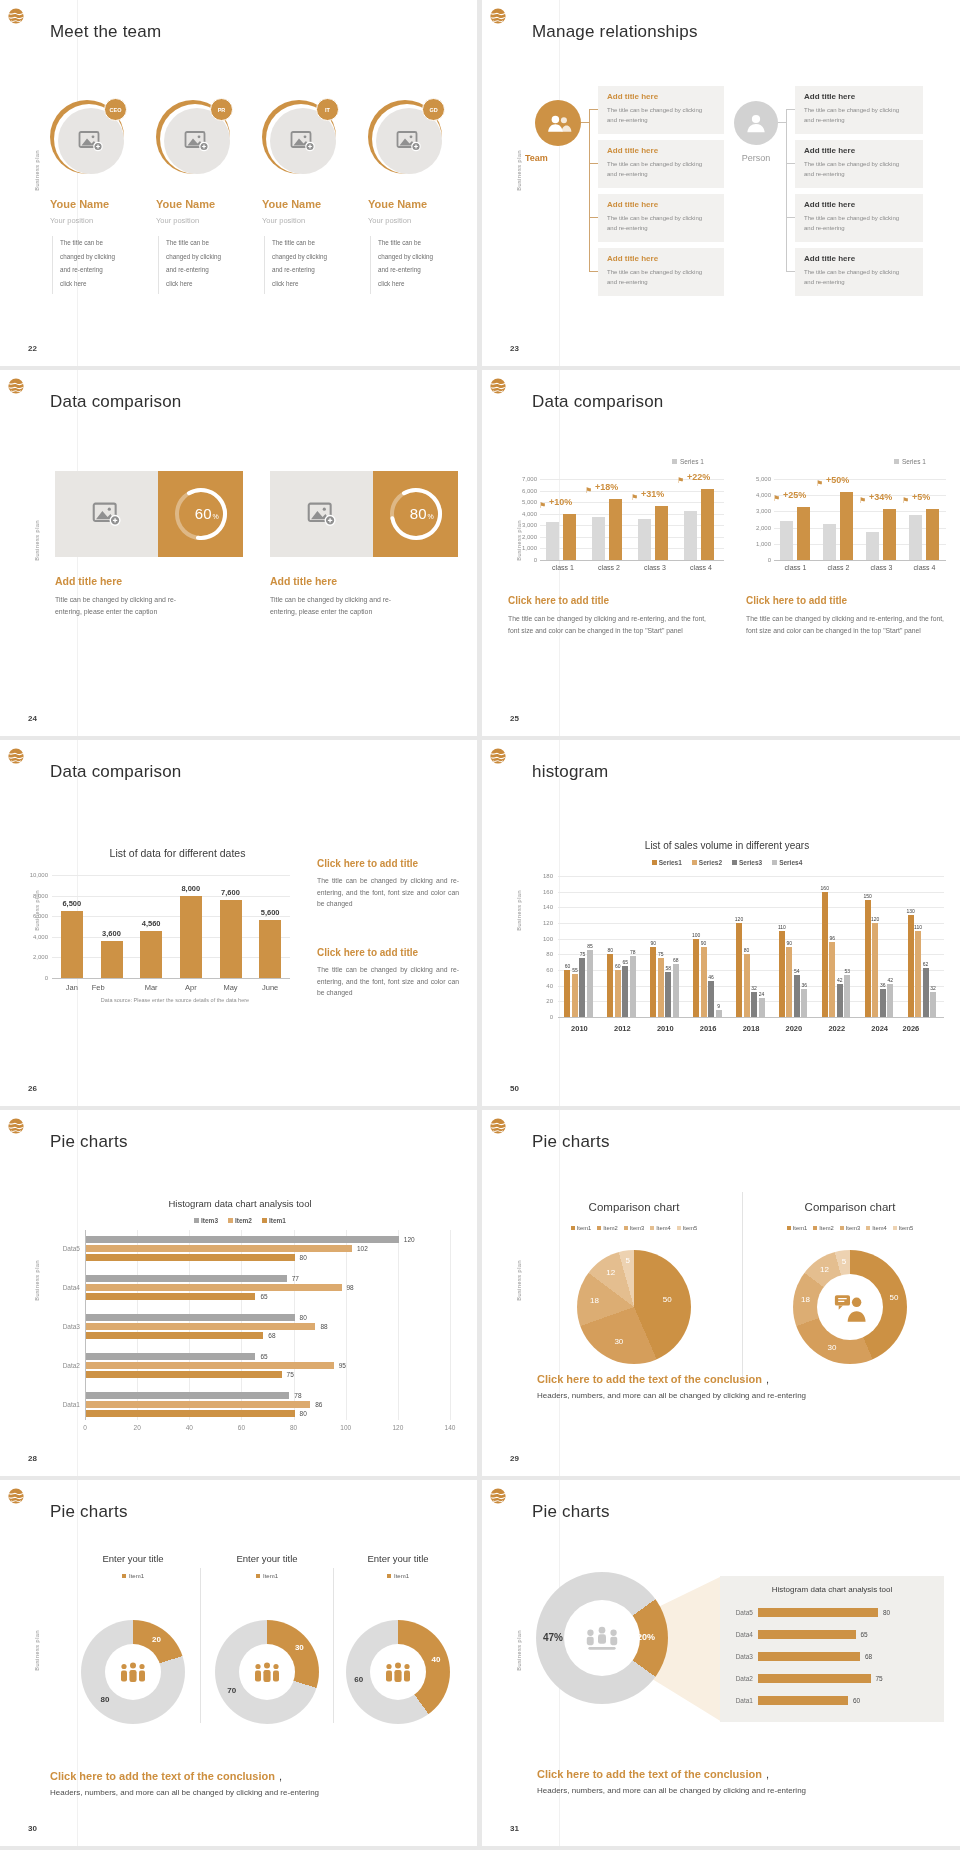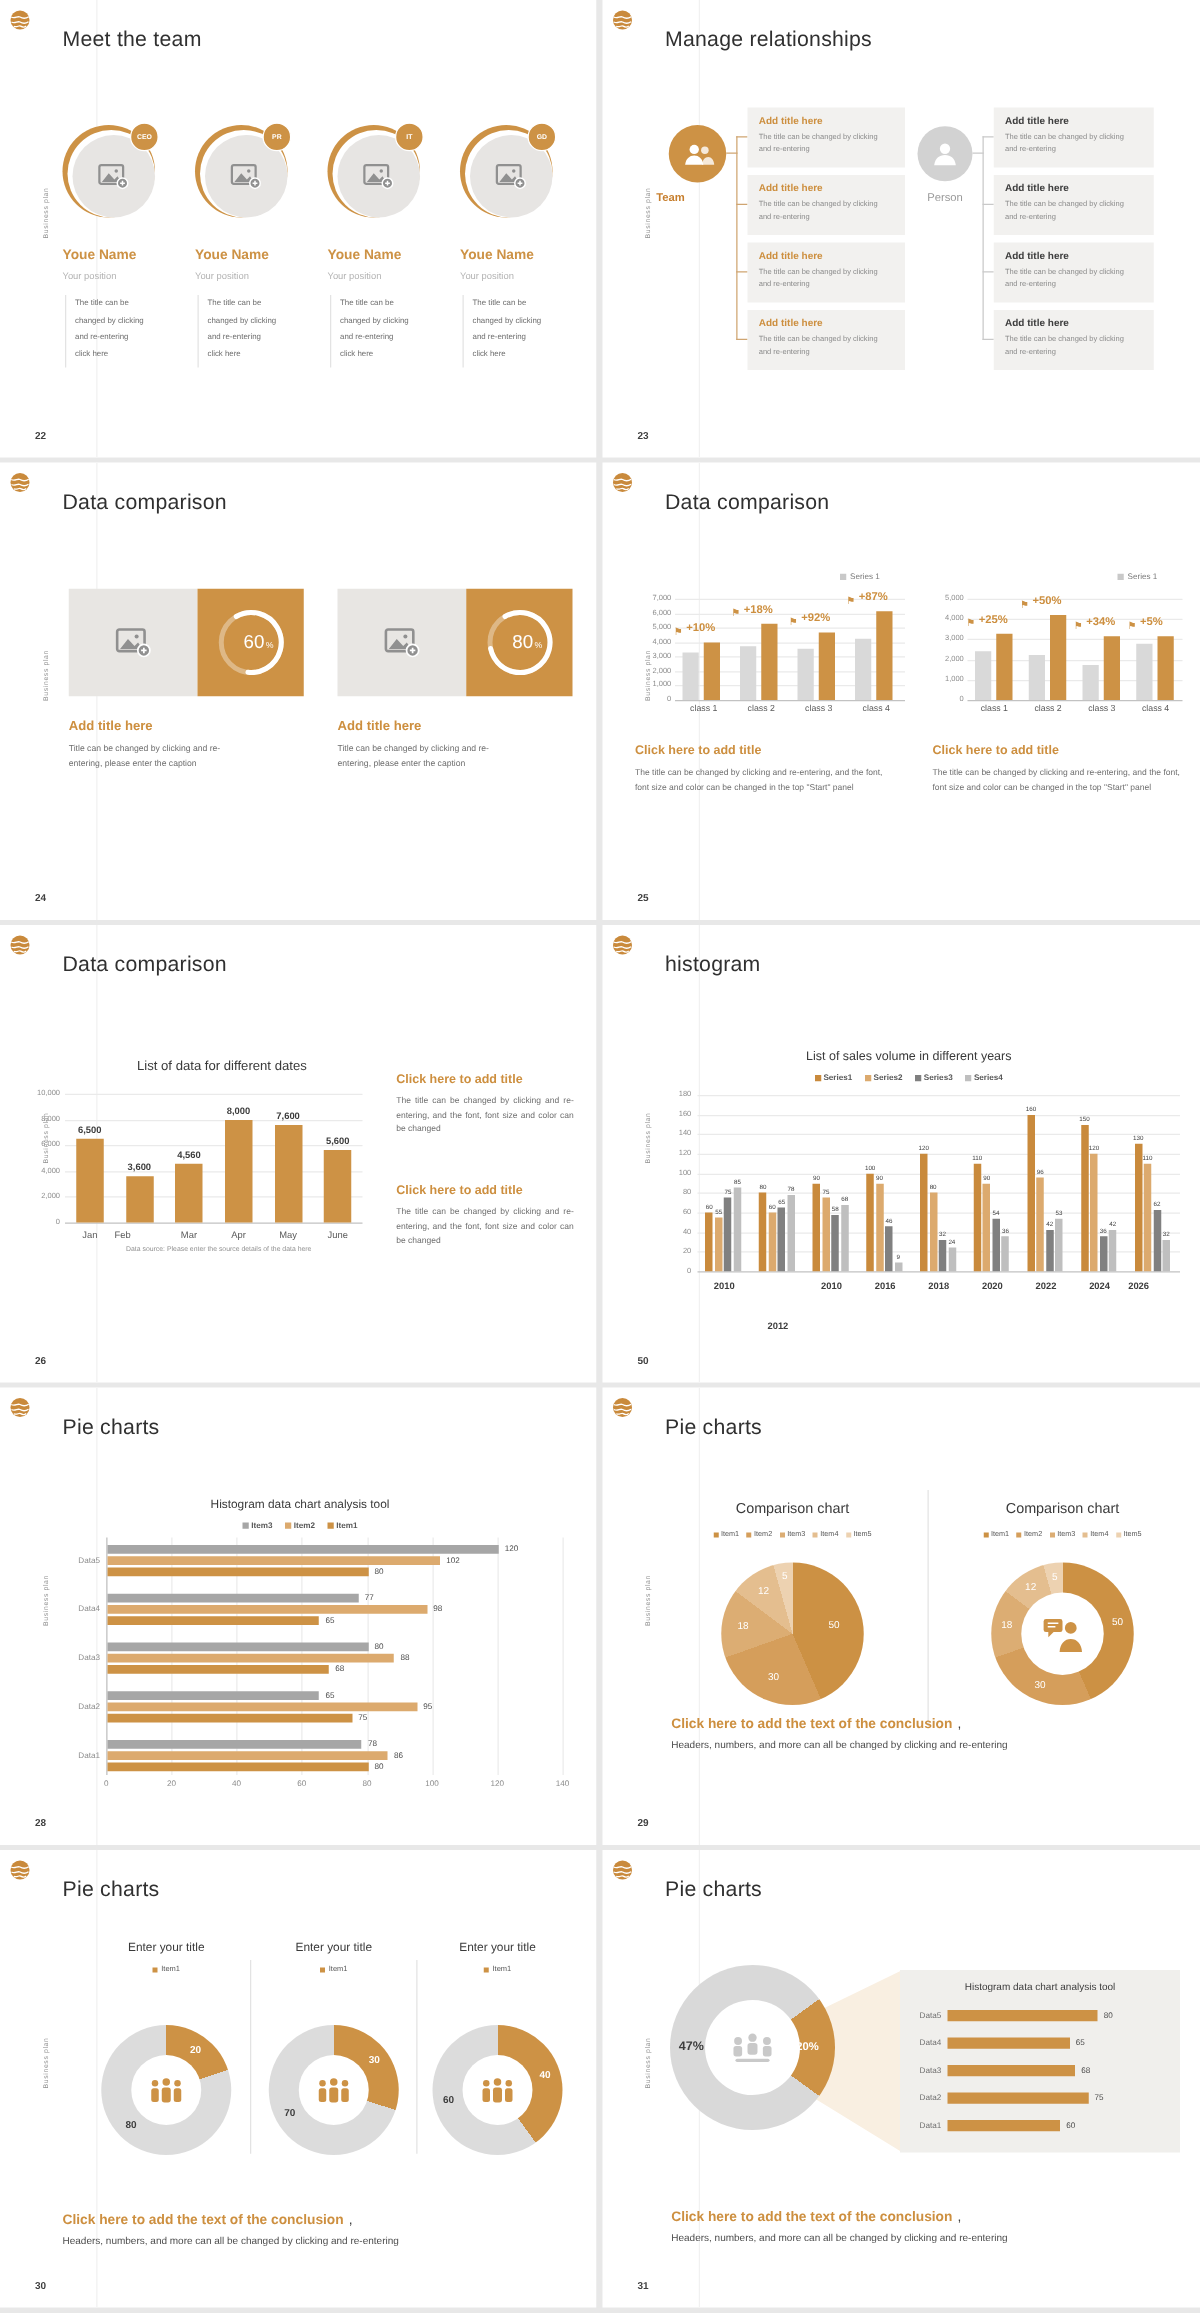--- a/index.html
+++ b/index.html
@@ -356,28 +356,28 @@
         <div style="position: absolute; left: 102px; top: 194px; width: 50px; height: 9px; font-size: 7px; color: rgb(89, 89, 89); text-align: center;">class 2</div>
         <div style="position: absolute; left: 103px; top: 112.25px; width: 46px; height: 13px;">
           <div style="position: absolute; left: 0px; top: 4px; font-size: 8px; color: rgb(205, 146, 69); line-height: 9px;">⚑</div>
           <div style="position: absolute; left: 10px; top: 0px; font-size: 9px; font-weight: 700; color: rgb(205, 143, 63);">+18%</div>
         </div>
         <div style="position: absolute; left: 156px; top: 148.921px; width: 13px; height: 41.0786px; background: rgb(217, 217, 217);"></div>
         <div style="position: absolute; left: 173px; top: 135.614px; width: 13px; height: 54.3857px; background: rgb(205, 146, 69);"></div>
         <div style="position: absolute; left: 148px; top: 194px; width: 50px; height: 9px; font-size: 7px; color: rgb(89, 89, 89); text-align: center;">class 3</div>
         <div style="position: absolute; left: 149px; top: 118.614px; width: 46px; height: 13px;">
           <div style="position: absolute; left: 0px; top: 4px; font-size: 8px; color: rgb(205, 146, 69); line-height: 9px;">⚑</div>
-          <div style="position: absolute; left: 10px; top: 0px; font-size: 9px; font-weight: 700; color: rgb(205, 143, 63);">+92%</div>
+          <div style="position: absolute; left: 10px; top: 0px; font-size: 9px; font-weight: 700; color: rgb(205, 143, 63);">+31%</div>
         </div>
         <div style="position: absolute; left: 202px; top: 141.4px; width: 13px; height: 48.6px; background: rgb(217, 217, 217);"></div>
         <div style="position: absolute; left: 219px; top: 118.836px; width: 13px; height: 71.1643px; background: rgb(205, 146, 69);"></div>
         <div style="position: absolute; left: 194px; top: 194px; width: 50px; height: 9px; font-size: 7px; color: rgb(89, 89, 89); text-align: center;">class 4</div>
         <div style="position: absolute; left: 195px; top: 101.836px; width: 46px; height: 13px;">
           <div style="position: absolute; left: 0px; top: 4px; font-size: 8px; color: rgb(205, 146, 69); line-height: 9px;">⚑</div>
-          <div style="position: absolute; left: 10px; top: 0px; font-size: 9px; font-weight: 700; color: rgb(205, 143, 63);">+87%</div>
+          <div style="position: absolute; left: 10px; top: 0px; font-size: 9px; font-weight: 700; color: rgb(205, 143, 63);">+22%</div>
         </div>
         <div style="position: absolute; left: 412px; top: 87px; width: 60px; height: 8px; display: flex; align-items: center; gap: 3px;">
           <div style="width: 5px; height: 5px; background: rgb(201, 201, 201);"></div>
           <div style="font-size: 6.5px; color: rgb(122, 122, 122);">Series 1</div>
         </div>
         <div style="position: absolute; left: 292px; top: 109px; width: 172px; height: 1px; background: rgb(234, 234, 234);"></div>
         <div style="position: absolute; left: 292px; top: 125.2px; width: 172px; height: 1px; background: rgb(234, 234, 234);"></div>
         <div style="position: absolute; left: 292px; top: 141.4px; width: 172px; height: 1px; background: rgb(234, 234, 234);"></div>
         <div style="position: absolute; left: 292px; top: 157.6px; width: 172px; height: 1px; background: rgb(234, 234, 234);"></div>
         <div style="position: absolute; left: 292px; top: 173.8px; width: 172px; height: 1px; background: rgb(234, 234, 234);"></div>
@@ -535,21 +535,21 @@
         <div style="position: absolute; left: 99.9444px; top: 203.417px; width: 16px; height: 6px; font-size: 5px; color: rgb(64, 64, 64); text-align: center; line-height: 6px;">85</div>
         <div style="position: absolute; left: 77.4444px; top: 284px; width: 40px; height: 9px; font-size: 7.5px; font-weight: 700; color: rgb(61, 61, 61); text-align: center;">2010</div>
         <div style="position: absolute; left: 125.333px; top: 214.333px; width: 6px; height: 62.6667px; background: rgb(201, 138, 60);"></div>
         <div style="position: absolute; left: 120.333px; top: 207.333px; width: 16px; height: 6px; font-size: 5px; color: rgb(64, 64, 64); text-align: center; line-height: 6px;">80</div>
         <div style="position: absolute; left: 132.833px; top: 230px; width: 6px; height: 47px; background: rgb(220, 170, 110);"></div>
         <div style="position: absolute; left: 127.833px; top: 223px; width: 16px; height: 6px; font-size: 5px; color: rgb(64, 64, 64); text-align: center; line-height: 6px;">60</div>
         <div style="position: absolute; left: 140.333px; top: 226.083px; width: 6px; height: 50.9167px; background: rgb(128, 128, 128);"></div>
         <div style="position: absolute; left: 135.333px; top: 219.083px; width: 16px; height: 6px; font-size: 5px; color: rgb(64, 64, 64); text-align: center; line-height: 6px;">65</div>
         <div style="position: absolute; left: 147.833px; top: 215.9px; width: 6px; height: 61.1px; background: rgb(191, 191, 191);"></div>
         <div style="position: absolute; left: 142.833px; top: 208.9px; width: 16px; height: 6px; font-size: 5px; color: rgb(64, 64, 64); text-align: center; line-height: 6px;">78</div>
-        <div style="position: absolute; left: 120.333px; top: 284px; width: 40px; height: 9px; font-size: 7.5px; font-weight: 700; color: rgb(61, 61, 61); text-align: center; margin-top: 32px;">2012</div>
+        <div style="position: absolute; left: 120.333px; top: 284px; width: 40px; height: 9px; font-size: 7.5px; font-weight: 700; color: rgb(61, 61, 61); text-align: center;">2012</div>
         <div style="position: absolute; left: 168.222px; top: 206.5px; width: 6px; height: 70.5px; background: rgb(201, 138, 60);"></div>
         <div style="position: absolute; left: 163.222px; top: 199.5px; width: 16px; height: 6px; font-size: 5px; color: rgb(64, 64, 64); text-align: center; line-height: 6px;">90</div>
         <div style="position: absolute; left: 175.722px; top: 218.25px; width: 6px; height: 58.75px; background: rgb(220, 170, 110);"></div>
         <div style="position: absolute; left: 170.722px; top: 211.25px; width: 16px; height: 6px; font-size: 5px; color: rgb(64, 64, 64); text-align: center; line-height: 6px;">75</div>
         <div style="position: absolute; left: 183.222px; top: 231.567px; width: 6px; height: 45.4333px; background: rgb(128, 128, 128);"></div>
         <div style="position: absolute; left: 178.222px; top: 224.567px; width: 16px; height: 6px; font-size: 5px; color: rgb(64, 64, 64); text-align: center; line-height: 6px;">58</div>
         <div style="position: absolute; left: 190.722px; top: 223.733px; width: 6px; height: 53.2667px; background: rgb(191, 191, 191);"></div>
         <div style="position: absolute; left: 185.722px; top: 216.733px; width: 16px; height: 6px; font-size: 5px; color: rgb(64, 64, 64); text-align: center; line-height: 6px;">68</div>
         <div style="position: absolute; left: 163.222px; top: 284px; width: 40px; height: 9px; font-size: 7.5px; font-weight: 700; color: rgb(61, 61, 61); text-align: center;">2010</div>
         <div style="position: absolute; left: 211.111px; top: 198.667px; width: 6px; height: 78.3333px; background: rgb(201, 138, 60);"></div>

